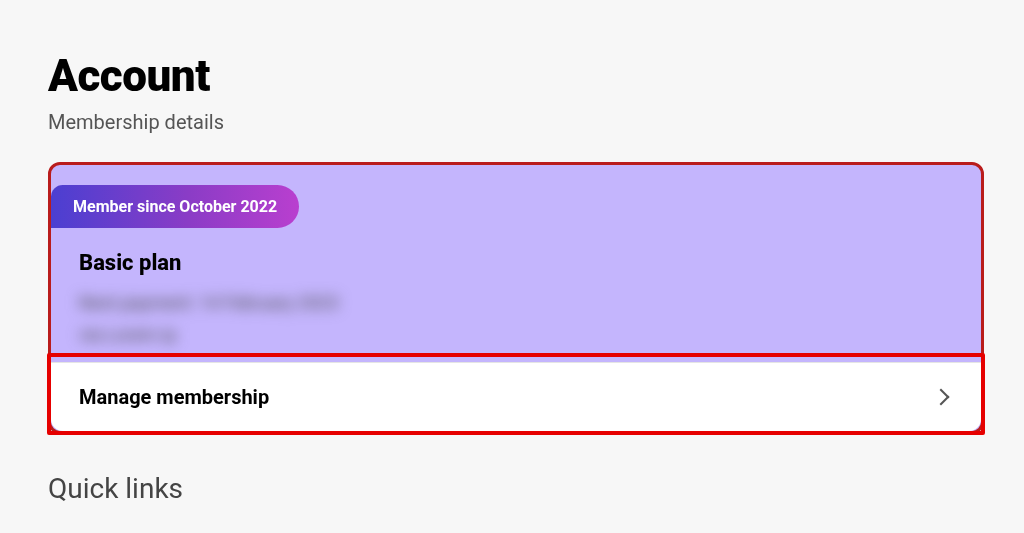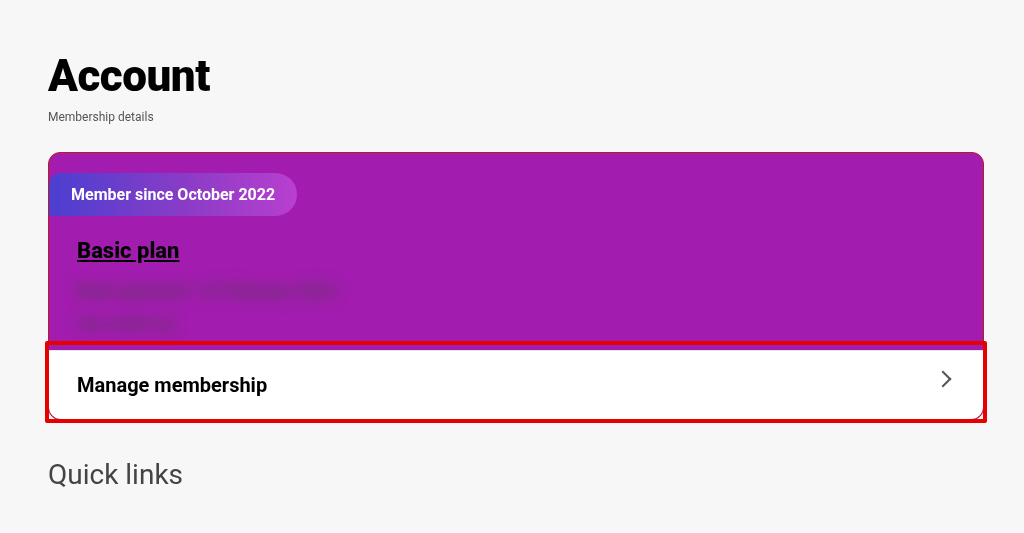--- a/index.html
+++ b/index.html
@@ -16,62 +16,61 @@
       margin-left: 8px;
     }
     .page-title {
       font-size: 44px;
       font-weight: 900;
       letter-spacing: -0.5px;
       color: #000;
       margin-bottom: 8px;
     }
     .page-subtitle {
-      font-size: 12px;
+      font-size: 20px;
       color: #555;
       margin-bottom: 28px;
     }
     .card {
-      background: #a21caf;
-      border: 1px solid #b91c1c;
+      background: #c4b5fd;
+      border: 3px solid #b91c1c;
       border-radius: 12px;
       overflow: visible;
       position: relative;
     }
     .badge {
       display: inline-block;
       background: linear-gradient(90deg, #4b3fd1 0%, #8a3cc6 55%, #b93fcf 100%);
       color: #fff;
       font-size: 16px;
       font-weight: 700;
       padding: 12px 22px;
       border-top-right-radius: 22px;
       border-bottom-right-radius: 22px;
       border-top-left-radius: 12px;
       margin-top: 20px;
     }
     .plan-name {
       font-size: 22px;
       font-weight: 800;
       padding: 22px 28px 12px 28px;
-      text-decoration: underline;
     }
     .blurred-text {
       padding: 0 28px 10px 28px;
       filter: blur(7px);
       user-select: none;
       color: #444;
       font-size: 18px;
       line-height: 1.8;
     }
     .blurred-line1 { display: block; }
     .blurred-line2 { display: block; }
     .manage-row {
       display: flex;
-      align-items: flex-start;
+      align-items: center;
       justify-content: space-between;
       padding: 22px 28px;
       border-top: 1px solid #e5e5e5;
       cursor: pointer;
       background: #fff;
       border-bottom-left-radius: 12px;
       border-bottom-right-radius: 12px;
       position: relative;
     }
     .highlight-box {

